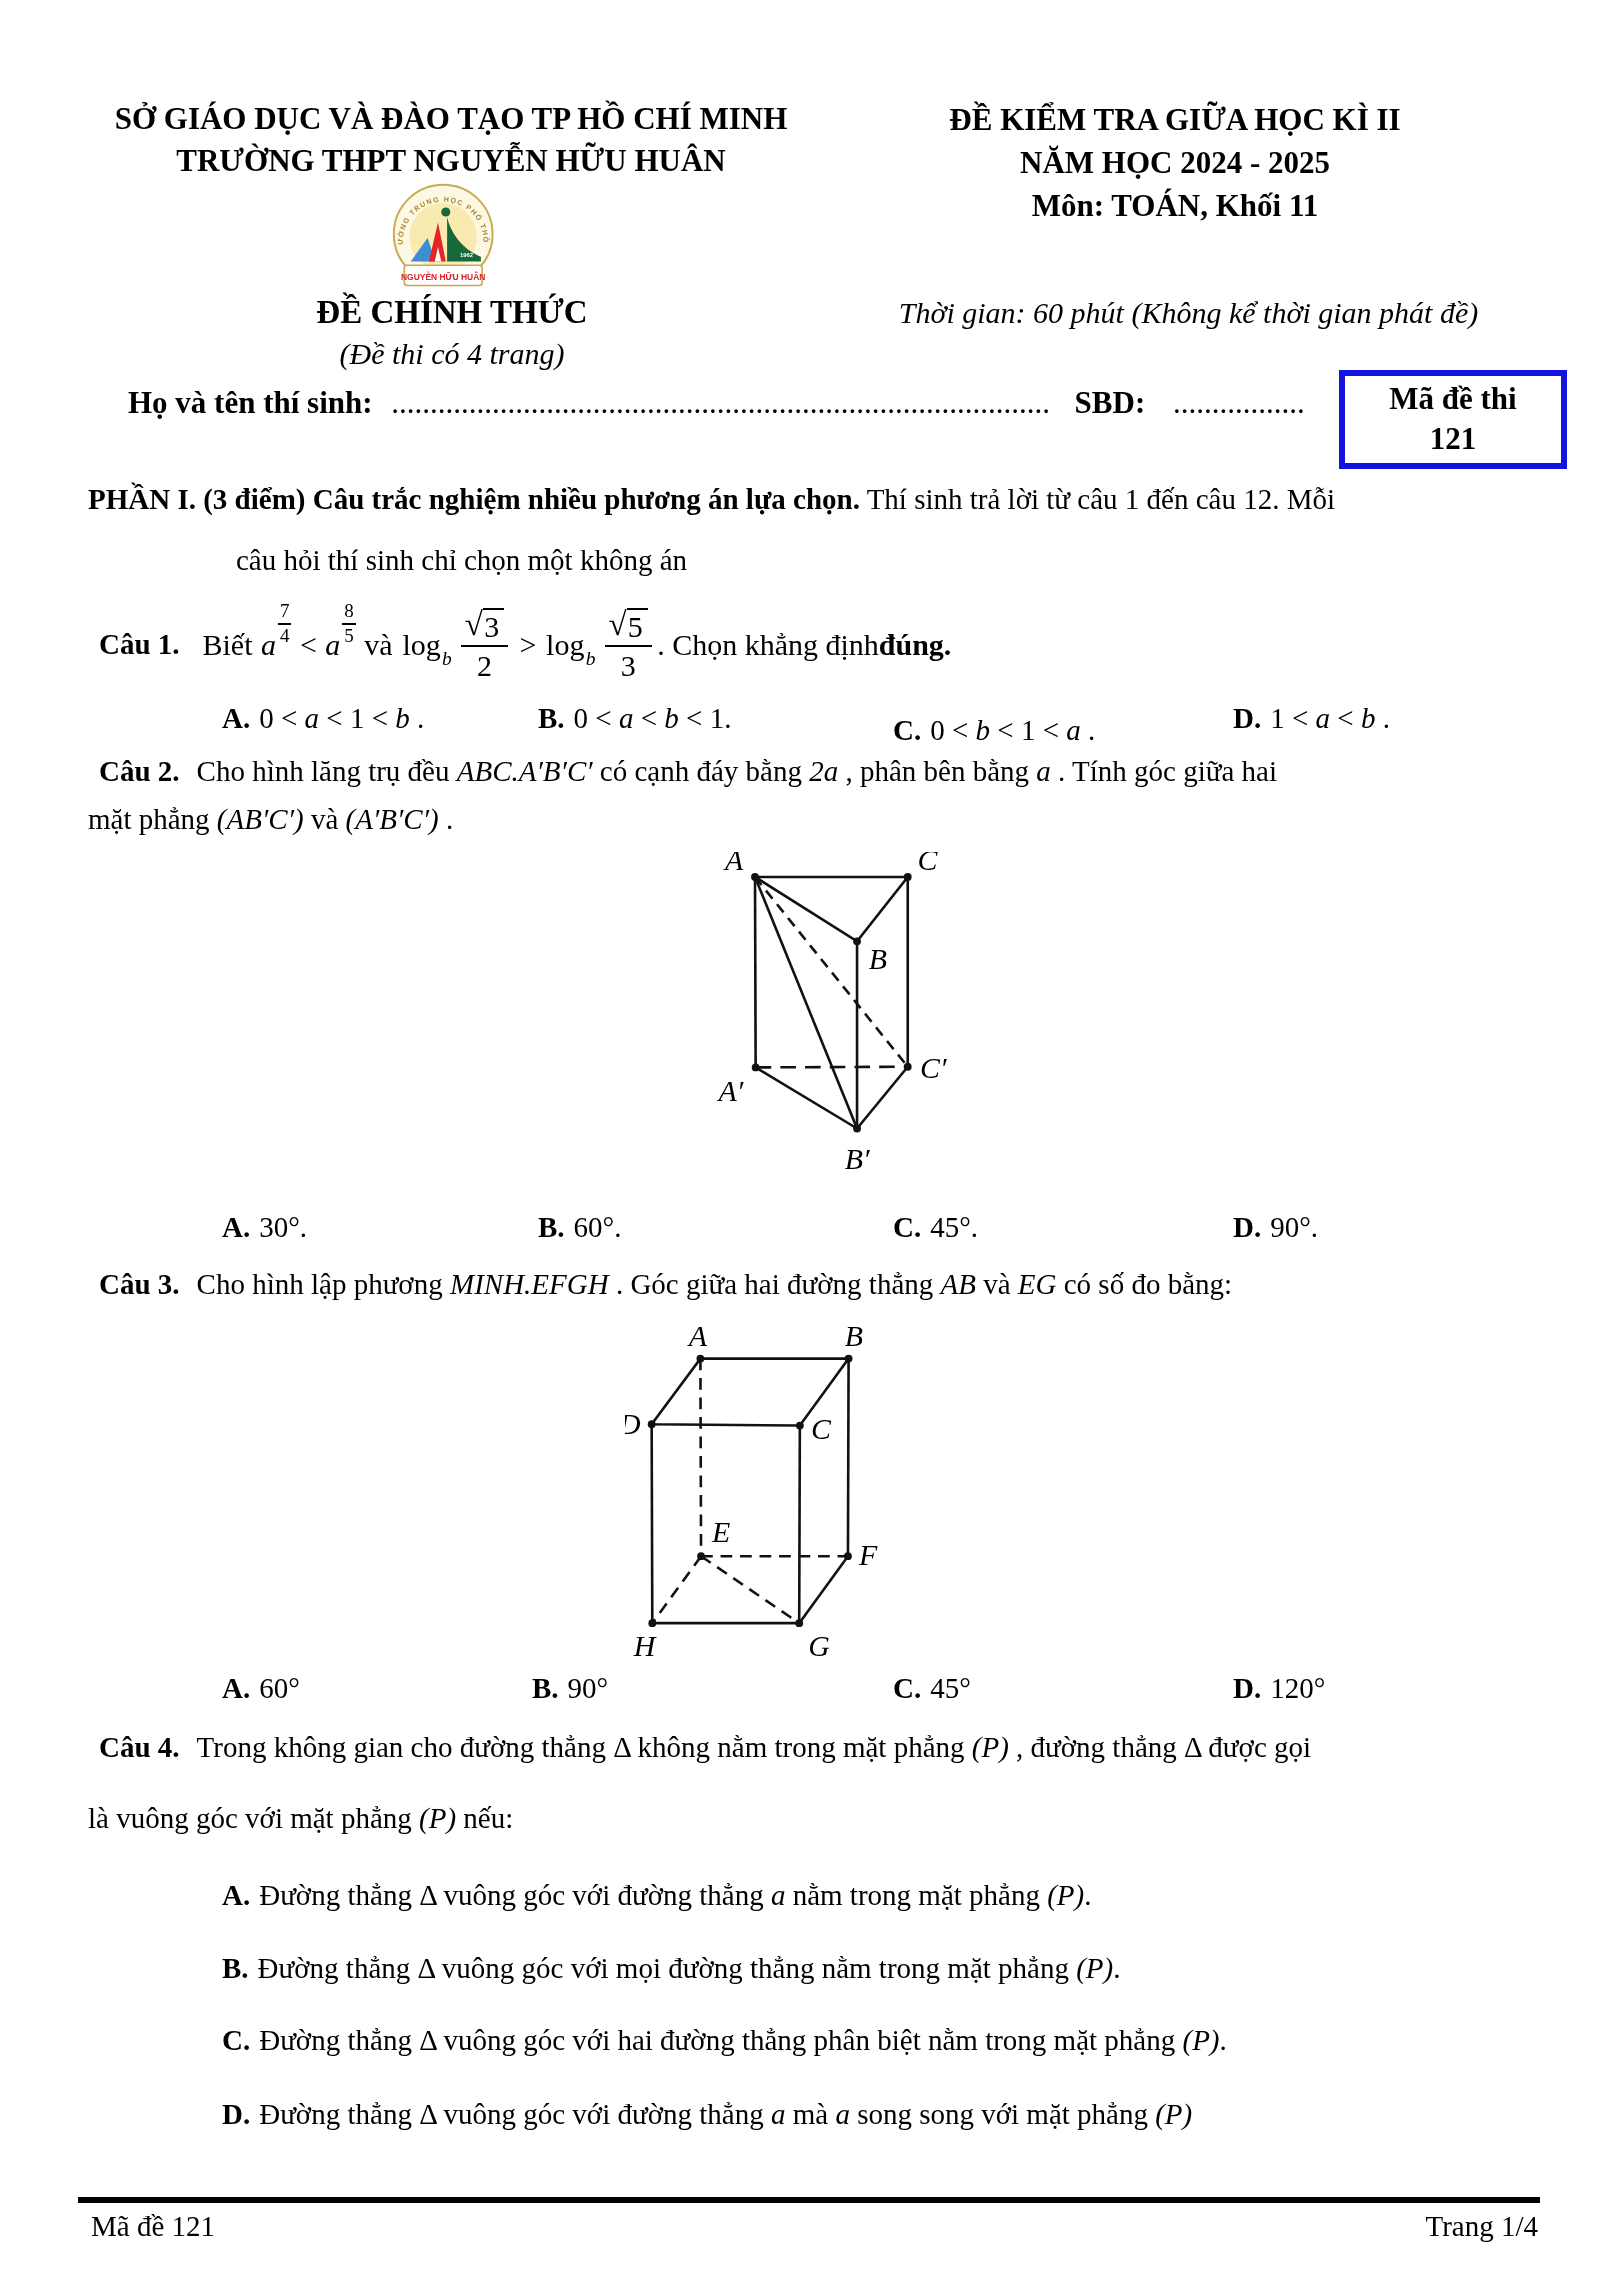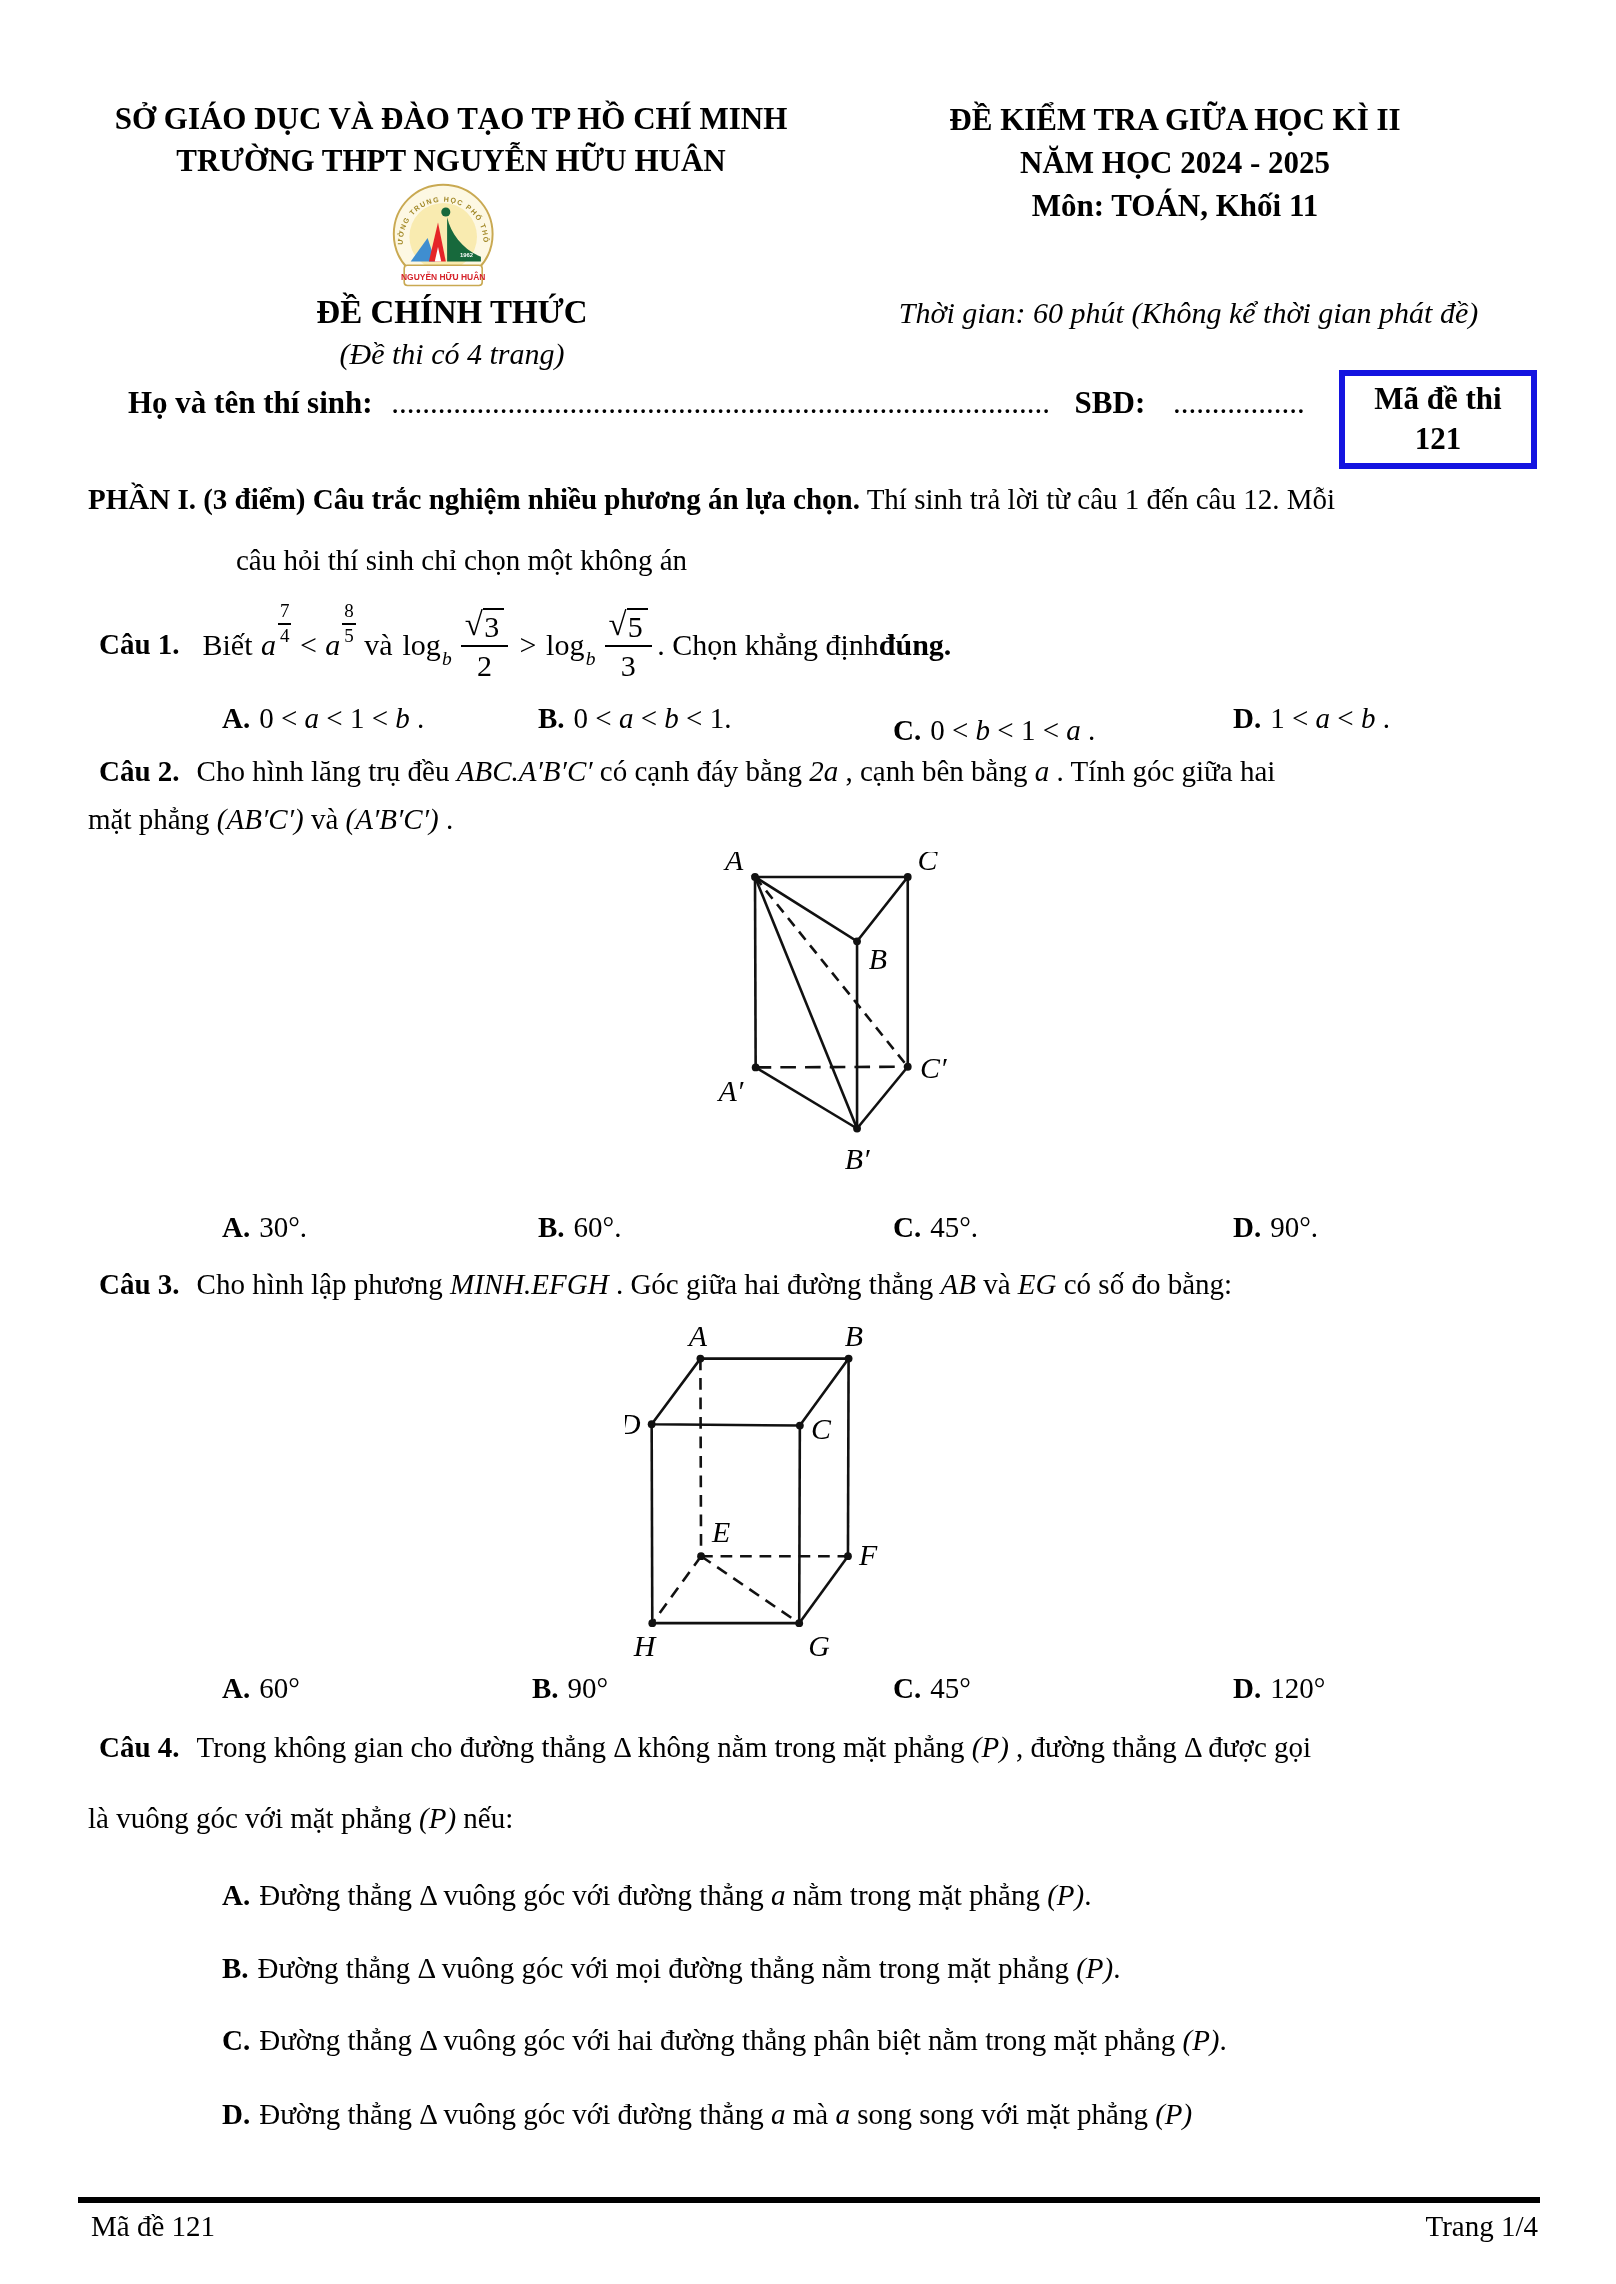--- a/index.html
+++ b/index.html
@@ -89,21 +89,21 @@
   <div class="abs subnote" style="left:250px;top:337px;width:404px;">(Đề thi có 4 trang)</div>
   <div class="abs timenote" style="left:840px;top:296px;width:697px;">Thời gian: 60 phút (Không kể thời gian phát đề)</div>
 
   <div class="abs nameline" style="left:128px;top:385px;width:1178px;justify-content:space-between;">
     <span class="lbl">Họ và tên thí sinh:</span>
     <span class="dotfill" style="width:658px;">..............................................................................................................</span>
     <span class="lbl" style="margin:0 9px 0 6.5px;">SBD:</span>
     <span class="dotfill" style="width:133px;">......................</span>
   </div>
 
-  <div class="abs codebox" style="left:1339px;top:370px;width:198px;height:99px;">
+  <div class="abs codebox" style="left:1339px;top:370px;width:228px;height:99px;">
     <div>Mã đề thi</div>
     <div>121</div>
   </div>
 
   <div class="abs para" style="left:88px;top:483px;width:1471px;">
     <span class="b">PHẦN I. (3 điểm) Câu trắc nghiệm nhiều phương án lựa chọn.</span><span> Thí sinh trả lời từ câu 1 đến câu 12. Mỗi</span>
   </div>
   <div class="abs para" style="left:236px;top:544px;">câu hỏi thí sinh chỉ chọn một không án</div>
 
   <div class="abs mrow" style="left:99px;top:589px;height:111px;">
@@ -153,21 +153,21 @@
   </div>
 
   <div class="abs optrow" style="top:702px;">
     <span class="opt" style="left:222px;"><b class="optkey">A.</b><span><span>0 &lt; </span><span class="mvar">a</span><span> &lt; 1 &lt; </span><span class="mvar">b</span><span> .</span></span></span>
     <span class="opt" style="left:538px;"><b class="optkey">B.</b><span><span>0 &lt; </span><span class="mvar">a</span><span> &lt; </span><span class="mvar">b</span><span> &lt; 1.</span></span></span>
     <span class="opt" style="left:893px;margin-top:12px;"><b class="optkey">C.</b><span><span>0 &lt; </span><span class="mvar">b</span><span> &lt; 1 &lt; </span><span class="mvar">a</span><span> .</span></span></span>
     <span class="opt" style="left:1233px;"><b class="optkey">D.</b><span><span>1 &lt; </span><span class="mvar">a</span><span> &lt; </span><span class="mvar">b</span><span> .</span></span></span>
   </div>
 
   <div class="abs para" style="left:99px;top:755px;">
-    <span class="qlabel">Câu 2.</span><span><span>Cho hình lăng trụ đều </span><span class="mvar">ABC.A′B′C′</span><span> có cạnh đáy bằng </span><span class="mvar">2a</span><span> , cạnh bên bằng </span><span class="mvar">a</span><span> . Tính góc giữa hai</span></span>
+    <span class="qlabel">Câu 2.</span><span><span>Cho hình lăng trụ đều </span><span class="mvar">ABC.A′B′C′</span><span> có cạnh đáy bằng </span><span class="mvar">2a</span><span> , phân bên bằng </span><span class="mvar">a</span><span> . Tính góc giữa hai</span></span>
   </div>
   <div class="abs para" style="left:88px;top:803px;"><span>mặt phẳng </span><span class="mvar">(AB′C′)</span><span> và </span><span class="mvar">(A′B′C′)</span><span> .</span></div>
 
   <svg class="abs fig" style="left:703px;top:852px;" viewBox="0 0 420 510" width="273" height="332">
 
     <line x1="81" y1="331" x2="315" y2="330" class="edge" stroke-dasharray="24 14"></line>
     <line x1="80" y1="38" x2="315" y2="330" class="edge" stroke-dasharray="16 11"></line>
 
     <polyline points="315,38 80,38 237,137 315,38 315,330" class="edge"></polyline>
     <line x1="80" y1="38" x2="81" y2="331" class="edge"></line>

